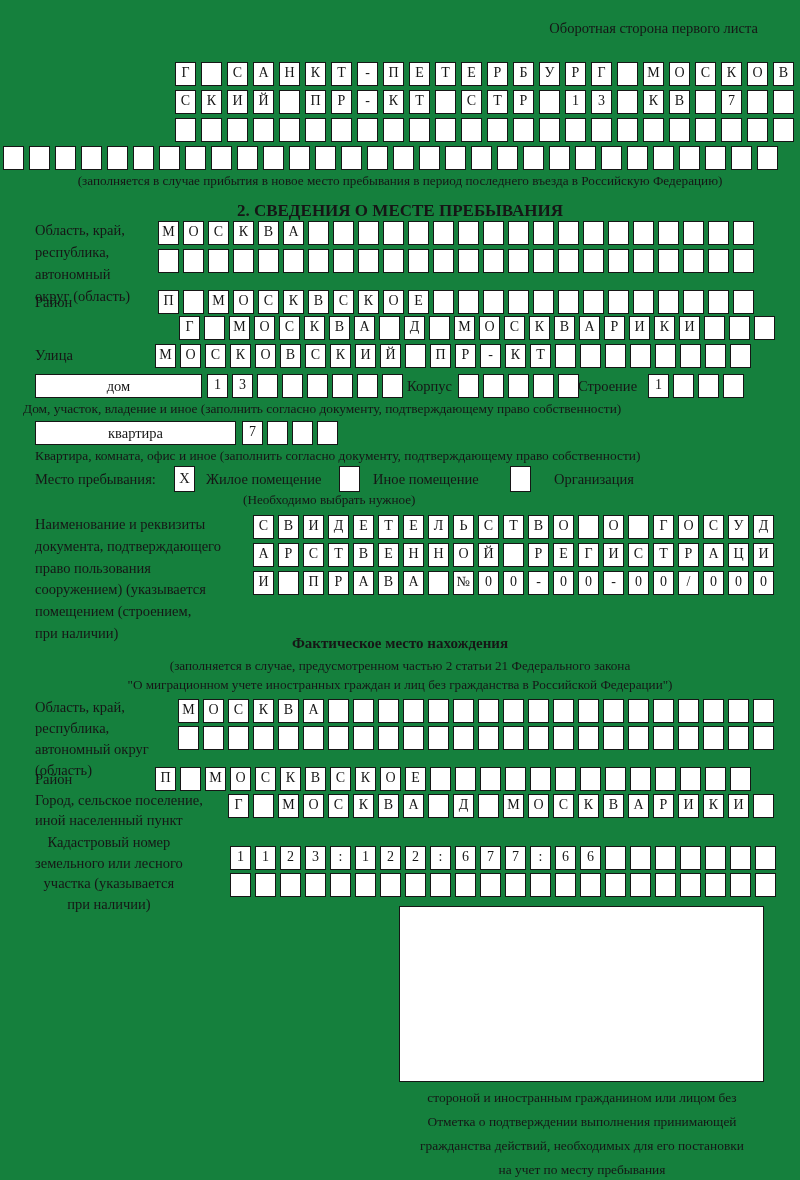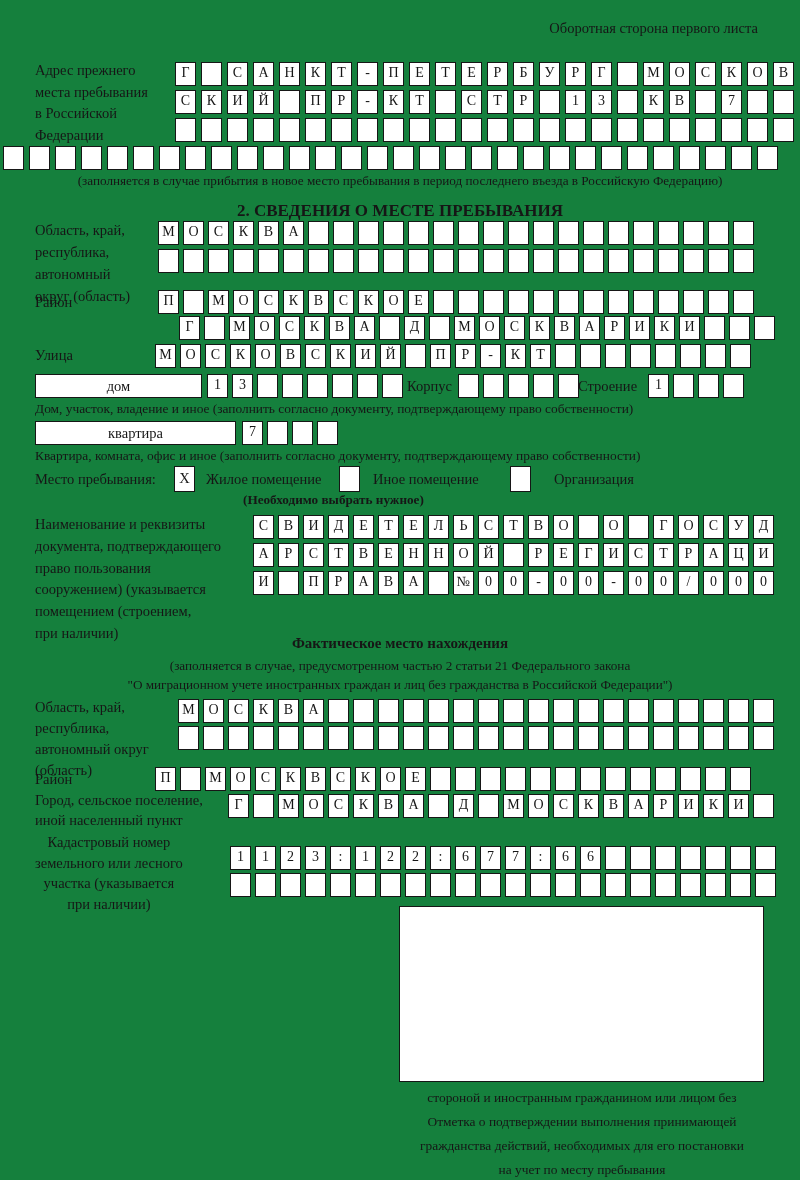--- a/index.html
+++ b/index.html
@@ -44,26 +44,20 @@
   }
   .notewrap{position:absolute;font-size:13.4px;line-height:24px;text-align:center;color:#161616;}
 </style>
 </head>
 <body>
 
 <div id="page">
 
   <div class="cap" style="top:20px; right:42px; font-size:14.5px;">Оборотная сторона первого листа</div>
 
-  <div class="lbl" style="left:35px; top:60px;">
-      <div>Адрес прежнего</div>
-      <div>места пребывания</div>
-      <div>в Российской</div>
-      <div>Федерации</div>
-    </div>
   <div class="row g5" style="left:175px; top:62px;">
       <span class="cell">Г</span>
       <span class="cell"></span>
       <span class="cell">С</span>
       <span class="cell">А</span>
       <span class="cell">Н</span>
       <span class="cell">К</span>
       <span class="cell">Т</span>
       <span class="cell">-</span>
       <span class="cell">П</span>
@@ -332,39 +326,39 @@
       <span class="cell"></span>
       <span class="cell"></span>
     </div>
   <div class="lbl" style="left:578px; top:376px;">Строение</div>
   <div class="row" style="left:648px; top:374px;">
       <span class="cell">1</span>
       <span class="cell"></span>
       <span class="cell"></span>
       <span class="cell"></span>
     </div>
-  <div class="cap" style="left:35px; top:401px; font-size:13.4px;">Дом, участок, владение и иное (заполнить согласно документу, подтверждающему право собственности)</div>
+  <div class="cap" style="left:23px; top:401px; font-size:13.4px;">Дом, участок, владение и иное (заполнить согласно документу, подтверждающему право собственности)</div>
 
   <div class="fieldbox" style="left:35px; top:421px; width:201px;">квартира</div>
   <div class="row" style="left:242px; top:421px;">
       <span class="cell">7</span>
       <span class="cell"></span>
       <span class="cell"></span>
       <span class="cell"></span>
     </div>
   <div class="cap" style="left:35px; top:448px; font-size:13.4px;">Квартира, комната, офис и иное (заполнить согласно документу, подтверждающему право собственности)</div>
 
   <div class="lbl" style="left:35px; top:469px;">Место пребывания:</div>
   <div class="chk" style="left:174px; top:466px;">X</div>
   <div class="lbl" style="left:206px; top:469px;">Жилое помещение</div>
   <div class="chk" style="left:339px; top:466px;"></div>
   <div class="lbl" style="left:373px; top:469px;">Иное помещение</div>
   <div class="chk" style="left:510px; top:466px;"></div>
   <div class="lbl" style="left:554px; top:469px;">Организация</div>
-  <div class="cap" style="left:243px; top:492px;font-weight:bold;">(Необходимо выбрать нужное)</div>
+  <div class="cap" style="left:243px; top:492px;">(Необходимо выбрать нужное)</div>
 
   <div class="lbl" style="left:35px; top:514px; line-height:21.8px;">
       <div>Наименование и реквизиты</div>
       <div>документа, подтверждающего</div>
       <div>право пользования</div>
       <div>сооружением) (указывается</div>
       <div>помещением (строением,</div>
       <div>при наличии)</div>
     </div>
   <div class="row" style="left:253px; top:515px;">

